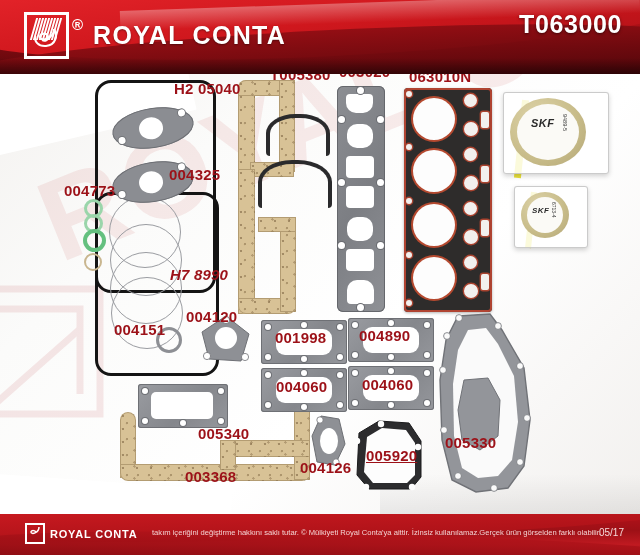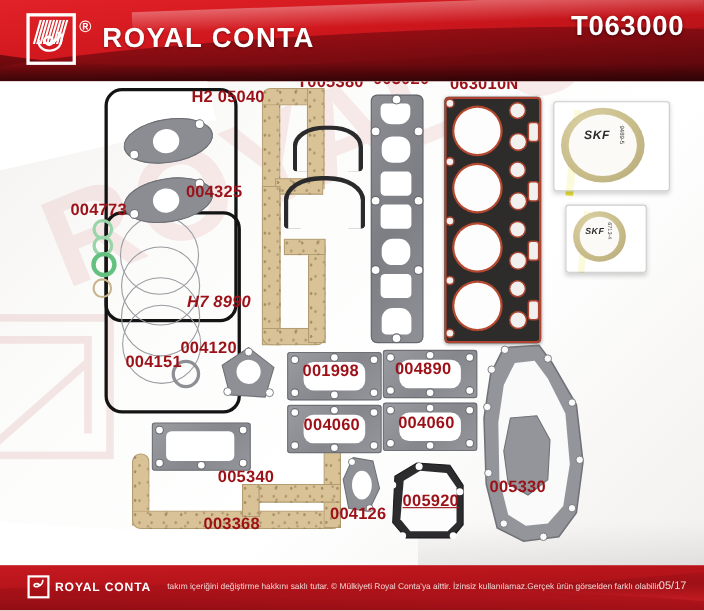--- a/index.html
+++ b/index.html
@@ -375,21 +375,21 @@
     </svg>
 
     <div class="lbl" style="left:270px;top:-8px;">T005380</div>
     <div class="lbl" style="left:339px;top:-11px;">003020</div>
     <div class="lbl" style="left:409px;top:-6px;">063010N</div>
     <div class="lbl" style="left:174px;top:6px;">H2 05040</div>
     <div class="lbl" style="left:169px;top:92px;">004325</div>
     <div class="lbl" style="left:64px;top:108px;">004773</div>
     <div class="lbl" style="left:170px;top:192px;font-style:italic;">H7 8990</div>
     <div class="lbl" style="left:114px;top:247px;">004151</div>
-    <div class="lbl" style="left:164px;top:234px;">004120</div>
+    <div class="lbl" style="left:186px;top:234px;">004120</div>
     <div class="lbl" style="left:275px;top:255px;">001998</div>
     <div class="lbl" style="left:359px;top:253px;">004890</div>
     <div class="lbl" style="left:276px;top:304px;">004060</div>
     <div class="lbl" style="left:362px;top:302px;">004060</div>
     <div class="lbl" style="left:198px;top:351px;">005340</div>
     <div class="lbl" style="left:185px;top:394px;">003368</div>
     <div class="lbl" style="left:300px;top:385px;">004126</div>
     <div class="lbl" style="left:366px;top:373px;text-decoration:underline;">005920</div>
     <div class="lbl" style="left:445px;top:360px;">005330</div>
   </div>

